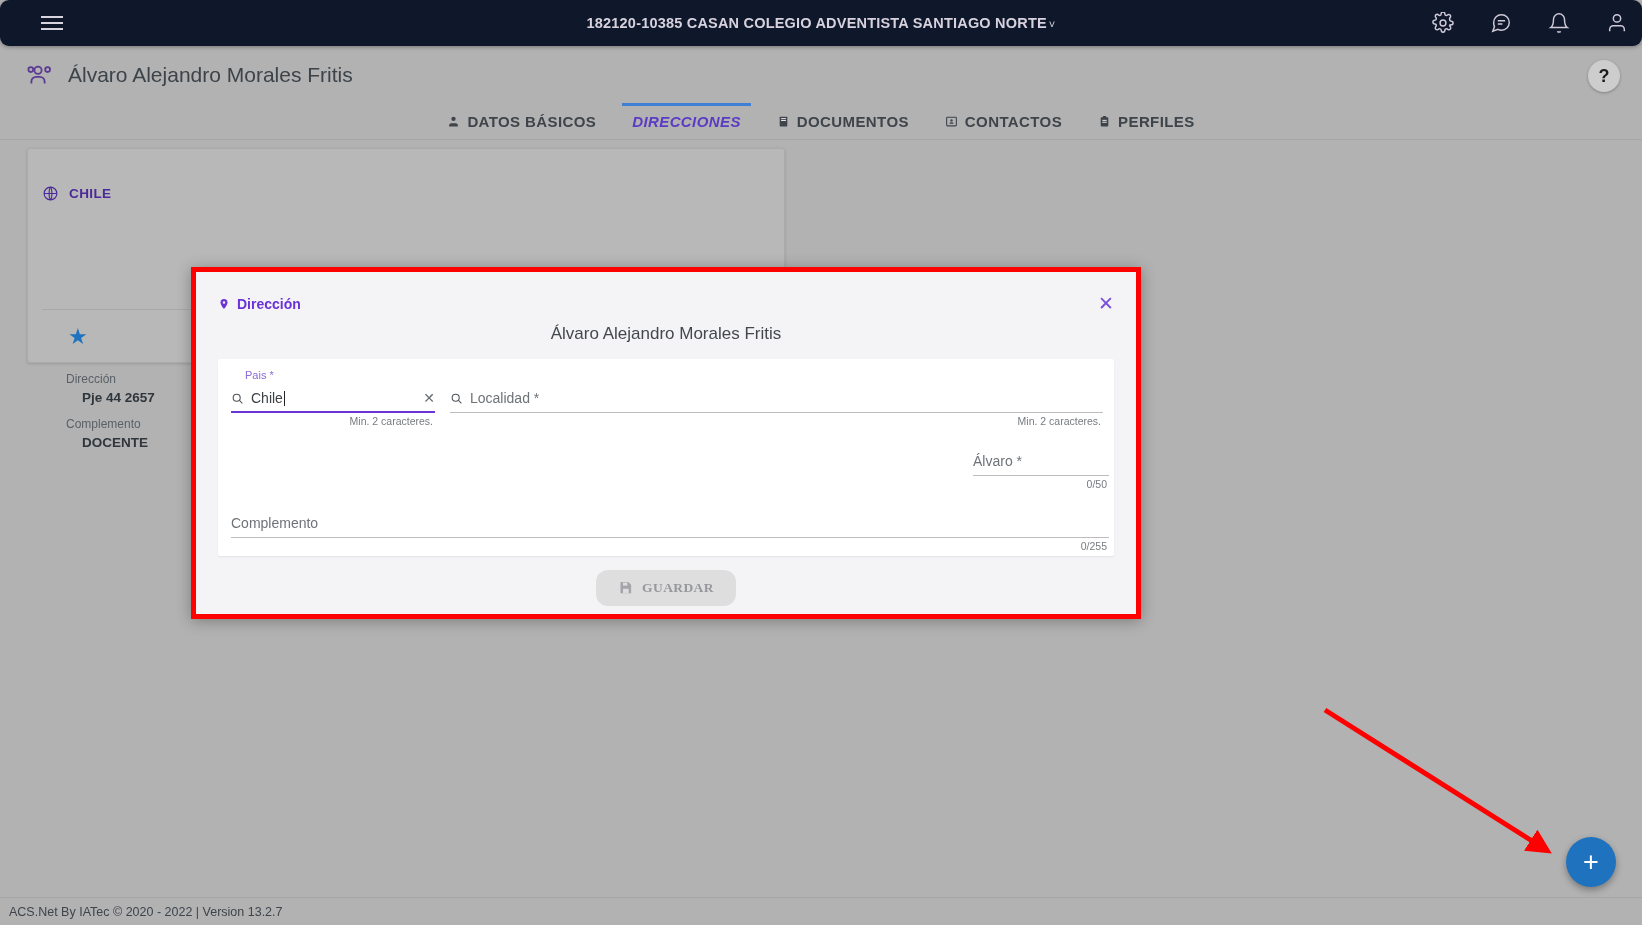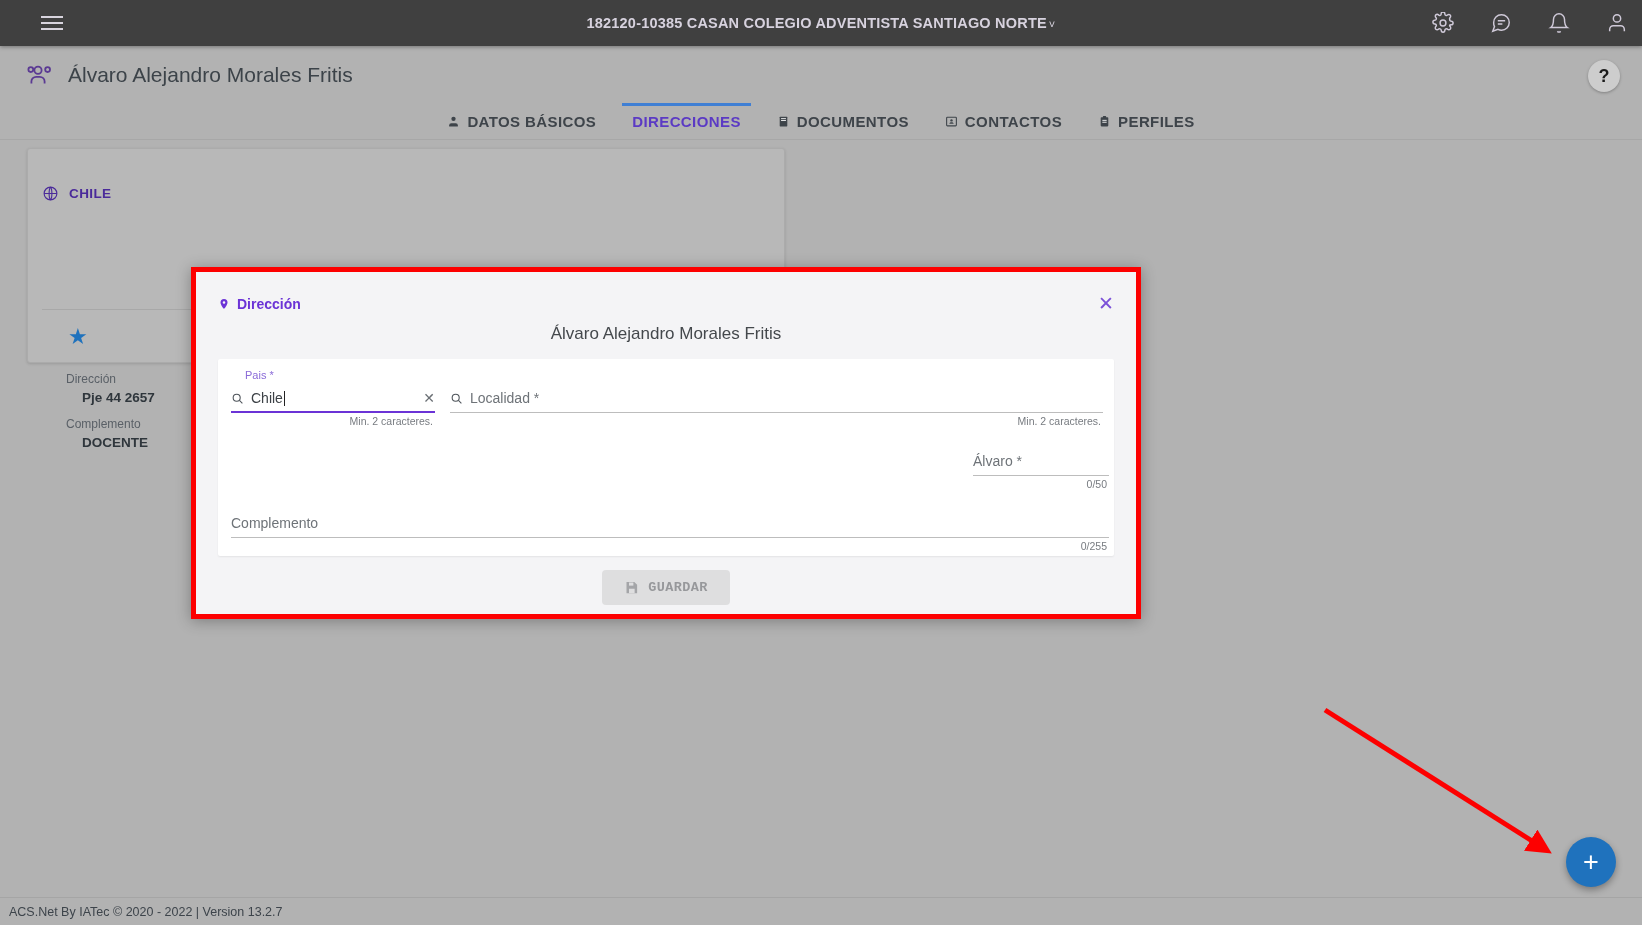--- a/index.html
+++ b/index.html
@@ -8,24 +8,25 @@
     width: 1642px; height: 925px;
     font-family: "Liberation Sans", sans-serif;
     background: #b2b2b2;
     overflow: hidden;
   }
   #app { position: relative; width: 1642px; height: 925px; }
 
   
   .topbar {
     position: absolute; top: 0; left: 0; width: 1642px; height: 46px;
-    background: #404040;
+    background: #0f172a;
     display: flex; align-items: center;
     box-shadow: 0 1px 4px rgba(0,0,0,.35);
     z-index: 40;
+    border-radius: 9px;
   }
   .hamburger {
     width: 54px; height: 46px; display: flex; flex-direction: column;
     align-items: center; justify-content: center; gap: 4px; cursor: pointer;
     margin-left: 25px;
   }
   .hamburger span { display:block; width: 22px; height: 2px; background: #d8d4de; }
   .topbar-title {
     position: absolute; left: 0; right: 0; text-align: center;
     color: #d7d2de; font-size: 14.5px; font-weight: bold; letter-spacing: .2px;
@@ -63,21 +64,21 @@
     position: absolute; top: 104px; left: 0; width: 1642px; height: 36px;
     display: flex; justify-content: center; align-items: flex-start;
     border-bottom: 1px solid #a7a7a7;
   }
   .tab {
     display: flex; align-items: center; gap: 7px;
     padding: 0 18px; height: 34px;
     font-size: 15px; font-weight: bold; letter-spacing: .4px;
     color: #3e444a; cursor: pointer; position: relative;
   }
-  .tab.active { color: #5b3ac4; }
+  .tab.active { color: #5b3ac4; font-style: italic; }
   .tab.active::before {
     content: ""; position: absolute; top: -1px; left: 8px; right: 8px;
     height: 3px; background: #3f7fd4;
   }
   .tab svg { fill: #3e444a; }
 
   
   .addr-card {
     position: absolute; top: 148px; left: 27px;
     width: 758px; height: 215px;
@@ -160,24 +161,24 @@
   }
 
   
   .save-wrap {
     position: absolute; left: 0; right: 0; top: 298px;
     display: flex; justify-content: center;
   }
   .save-btn {
     display: flex; align-items: flex-start; gap: 9px;
     background: #dededf; color: #97989b;
-    border: none; border-radius: 4px;
+    border: none; border-radius: 12px;
     padding: 10px 22px; font-size: 13.5px; font-weight: bold;
     letter-spacing: .4px; cursor: not-allowed;
-    font-family: Liberation Mono, monospace;
+    font-family: Liberation Serif, serif;
   }
   .save-btn svg { fill: #a4a5a8; }
 
   
   .arrow-svg { position: absolute; left: 0; top: 0; width: 1642px; height: 925px; pointer-events: none; z-index: 35; }
 
   
   .fab {
     position: absolute; right: 26px; bottom: 38px;
     width: 50px; height: 50px; border-radius: 50%;

